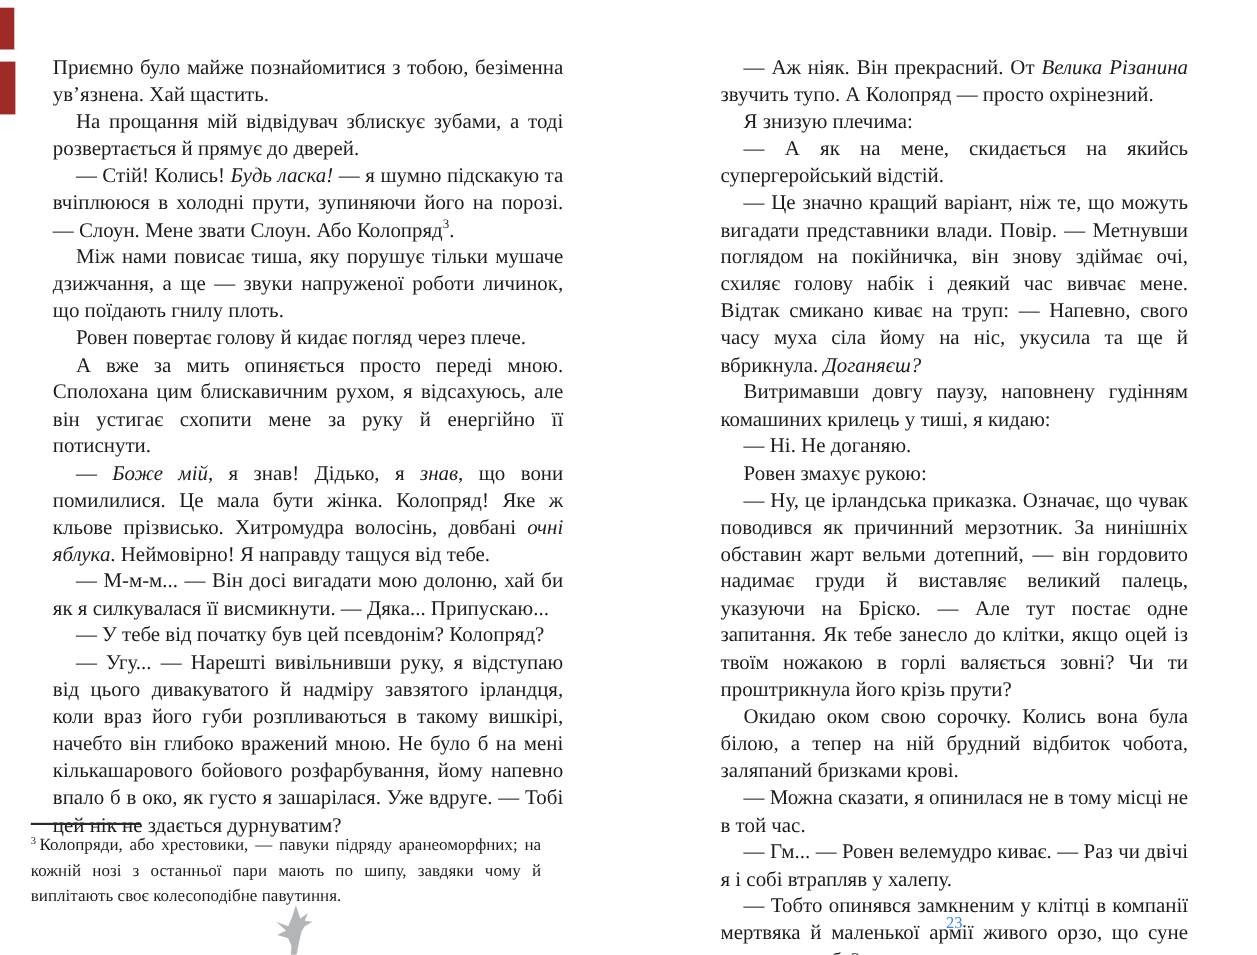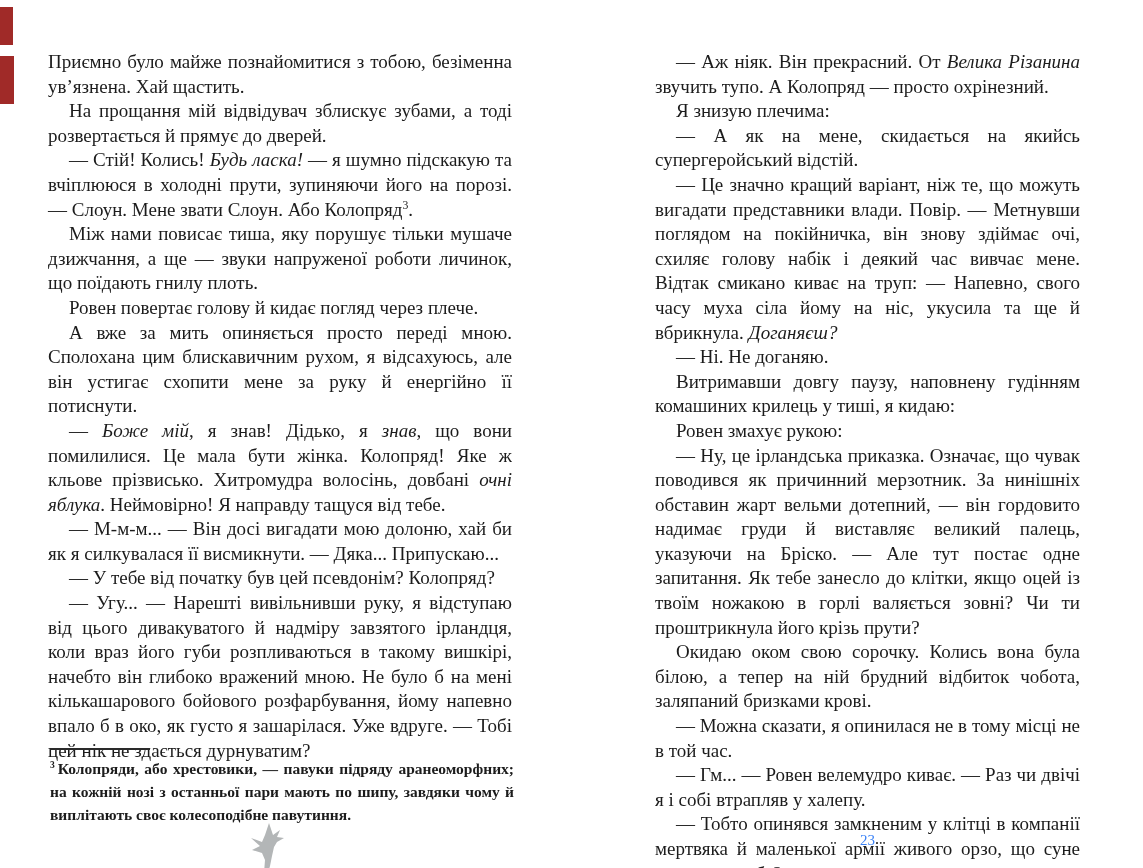--- a/index.html
+++ b/index.html
@@ -17,21 +17,21 @@
   p.para {
     margin: 0;
     text-align: justify;
     font-size: 19px;
     line-height: 24.6px;
   }
   p.para.indent { text-indent: 21px; }
   em { }
   sup { font-size: 0.62em; vertical-align: super; line-height: 0; }
   .footnote {
-    position: absolute; left: 50px; top: 748px; width: 464px; font-weight: bold;
+    position: absolute; left: 28px; top: 748px; width: 464px;
   }
   .footnote-rule {
     width: 100px; height: 0;
     border-top: 2px solid #2a2a2a;
     margin-bottom: 7px;
   }
   .footnote-text {
     margin: 0; text-align: justify;
     font-size: 15.5px; line-height: 23px;
   }
@@ -62,22 +62,22 @@
     <p class="para indent"><span>— М-м-м... — Він досі вигадати мою долоню, хай би як я силкувалася її висмикнути. — Дяка... Припускаю...</span></p>
     <p class="para indent"><span>— У тебе від початку був цей псевдонім? Колопряд?</span></p>
     <p class="para indent"><span>— Угу... — Нарешті вивільнивши руку, я відступаю від цього дивакуватого й надміру завзятого ірландця, коли враз його губи розпливаються в такому вишкірі, начебто він глибоко вражений мною. Не було б на мені кількашарового бойового розфарбування, йому напевно впало б в око, як густо я зашарілася. Уже вдруге. — Тобі цей нік не здається дурнуватим?</span></p>
   </div>
 
 <div class="page" id="right-page">
     <p class="para indent"><span>— Аж ніяк. Він прекрасний. От </span><em>Велика Різанина</em><span> звучить тупо. А Колопряд — просто охрінезний.</span></p>
     <p class="para indent"><span>Я знизую плечима:</span></p>
     <p class="para indent"><span>— А як на мене, скидається на якийсь супергеройський відстій.</span></p>
     <p class="para indent"><span>— Це значно кращий варіант, ніж те, що можуть вигадати представники влади. Повір. — Метнувши поглядом на покійничка, він знову здіймає очі, схиляє голову набік і деякий час вивчає мене. Відтак смикано киває на труп: — Напевно, свого часу муха сіла йому на ніс, укусила та ще й вбрикнула. </span><em>Доганяєш?</em></p>
+    <p class="para indent"><span>Витримавши довгу паузу, наповнену гудінням комашиних крилець у тиші, я кидаю:</span></p>
     <p class="para indent"><span>— Ні. Не доганяю.</span></p>
-    <p class="para indent"><span>Витримавши довгу паузу, наповнену гудінням комашиних крилець у тиші, я кидаю:</span></p>
     <p class="para indent"><span>Ровен змахує рукою:</span></p>
     <p class="para indent"><span>— Ну, це ірландська приказка. Означає, що чувак поводився як причинний мерзотник. За нинішніх обставин жарт вельми дотепний, — він гордовито надимає груди й виставляє великий палець, указуючи на Бріско. — Але тут постає одне запитання. Як тебе занесло до клітки, якщо оцей із твоїм ножакою в горлі валяється зовні? Чи ти проштрикнула його крізь прути?</span></p>
     <p class="para indent"><span>Окидаю оком свою сорочку. Колись вона була білою, а тепер на ній брудний відбиток чобота, заляпаний бризками крові.</span></p>
     <p class="para indent"><span>— Можна сказати, я опинилася не в тому місці не в той час.</span></p>
     <p class="para indent"><span>— Гм... — Ровен велемудро киває. — Раз чи двічі я і собі втрапляв у халепу.</span></p>
     <p class="para indent"><span>— Тобто опинявся замкненим у клітці в компанії мертвяка й маленької армії живого орзо, що суне просто на тебе?</span></p>
   </div>
 
 <div class="footnote">
   <div class="footnote-rule"></div>

